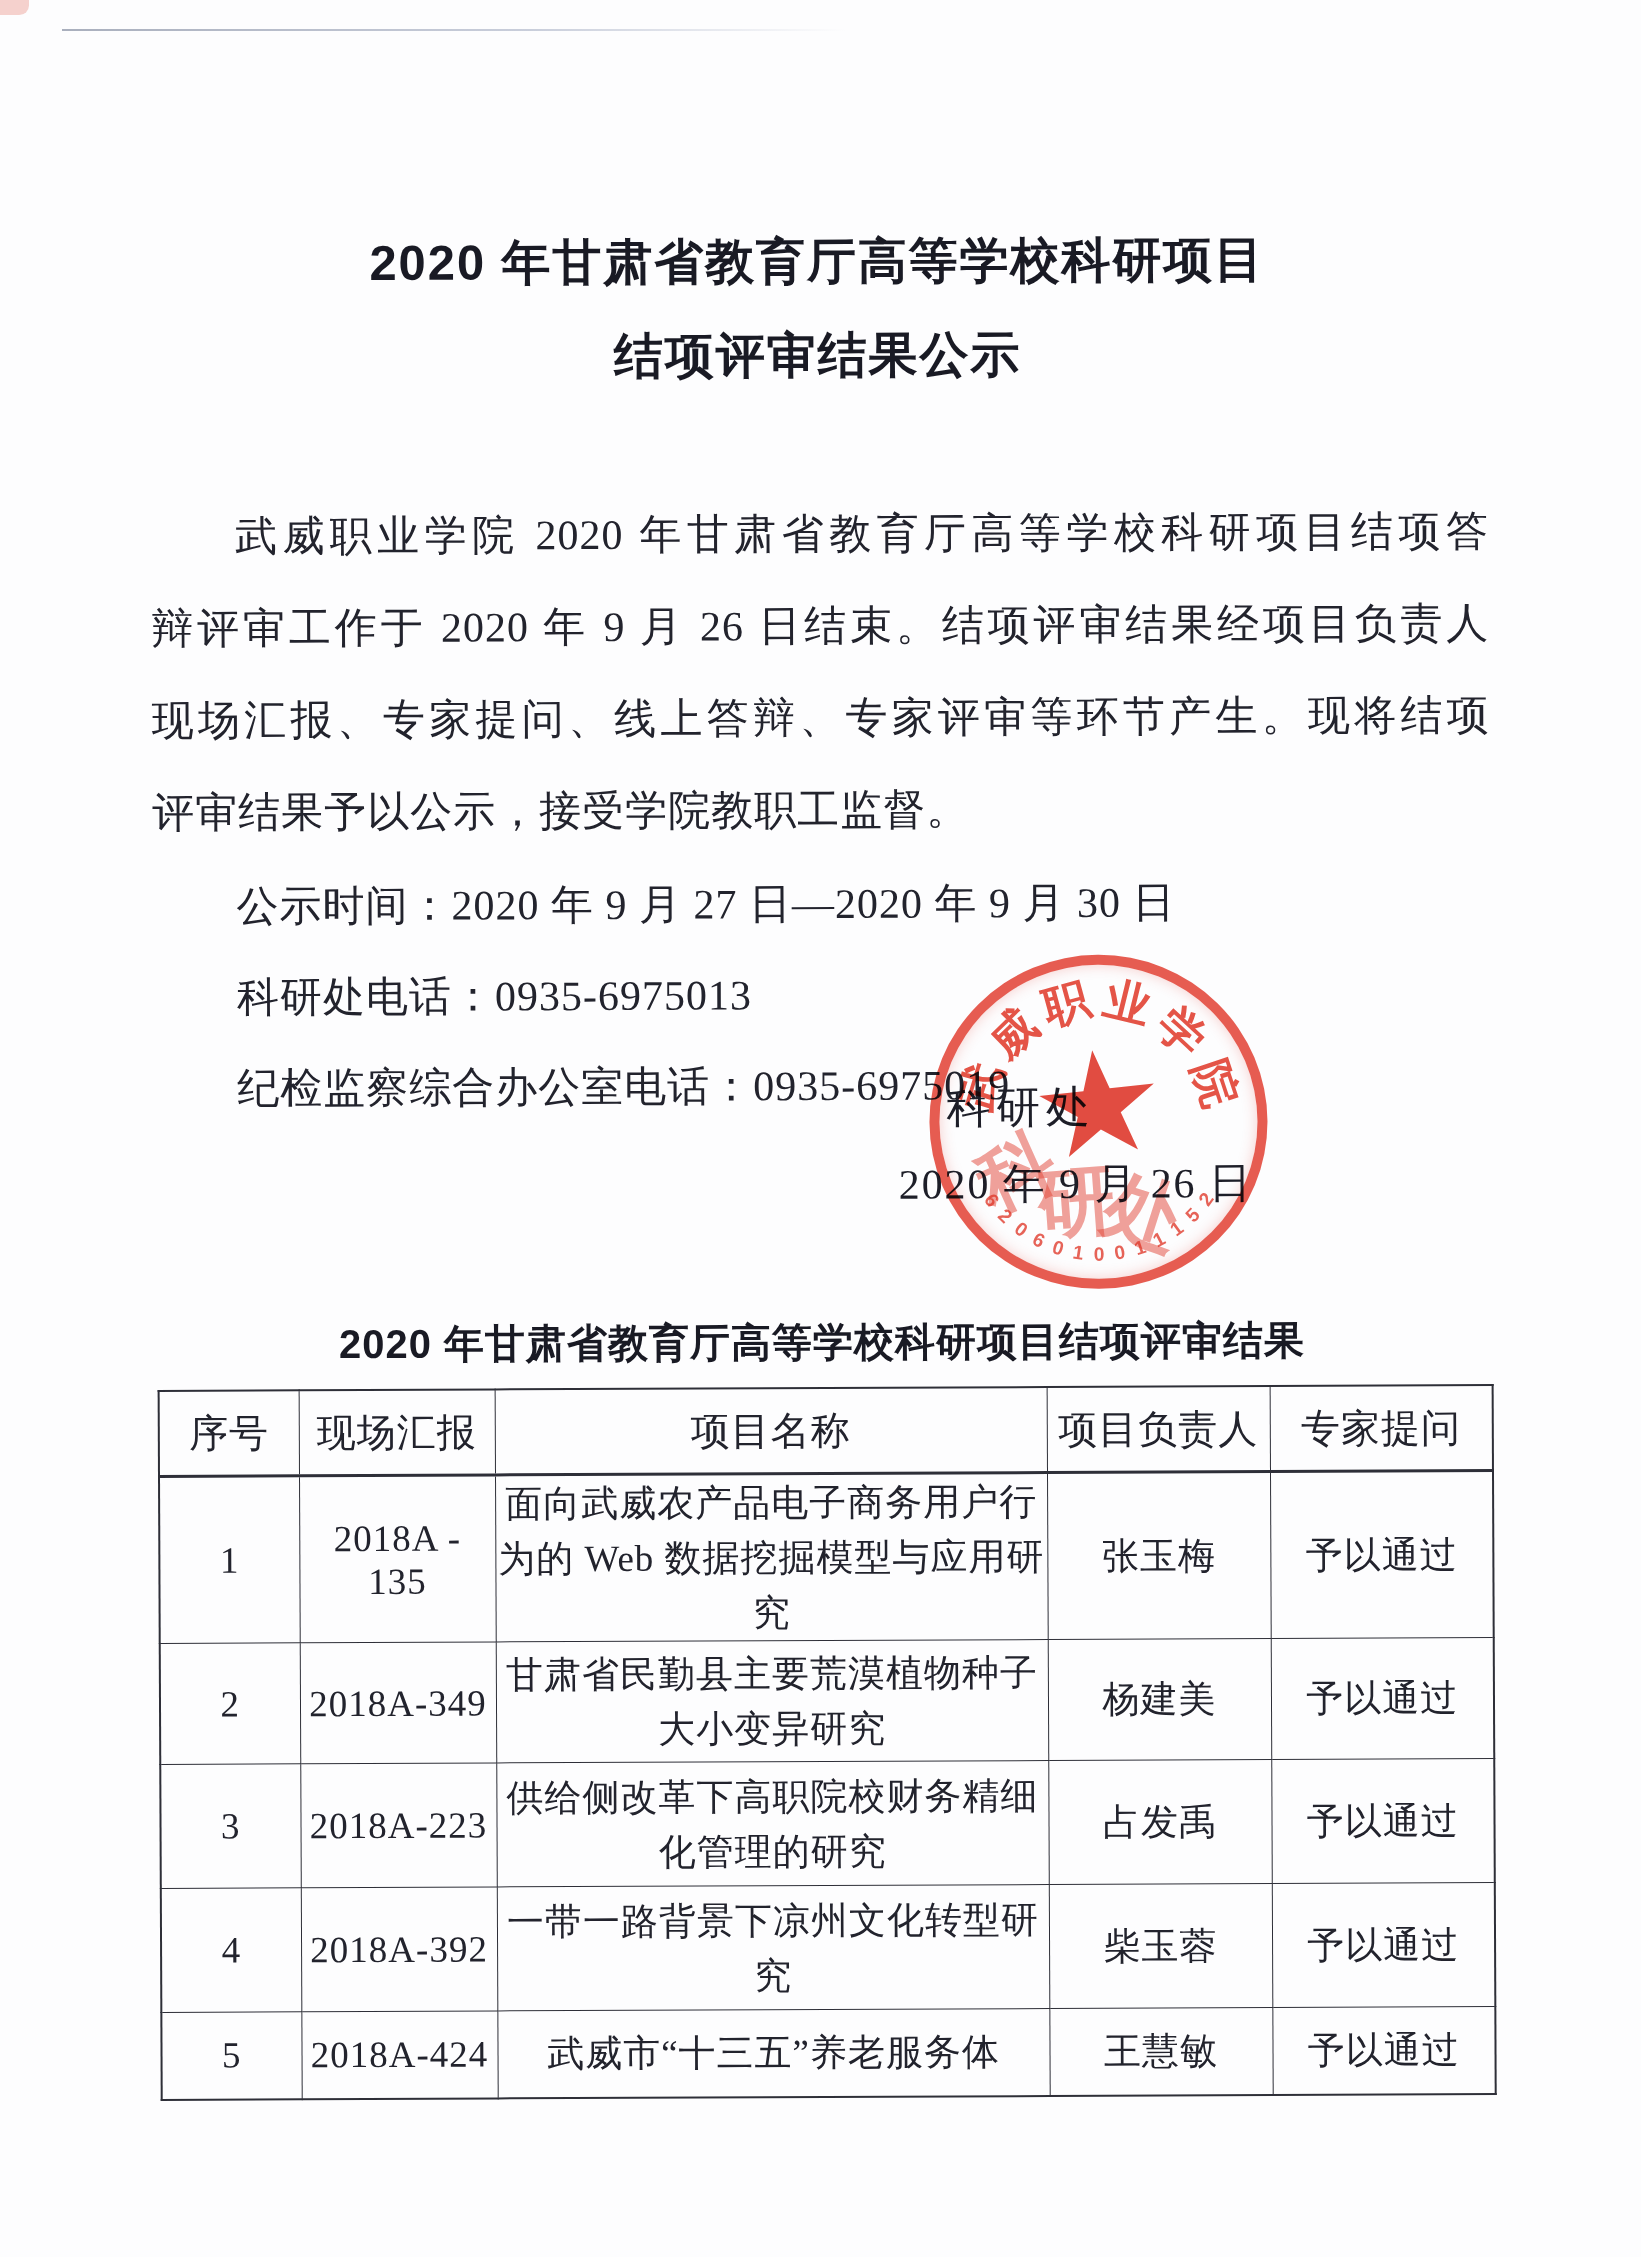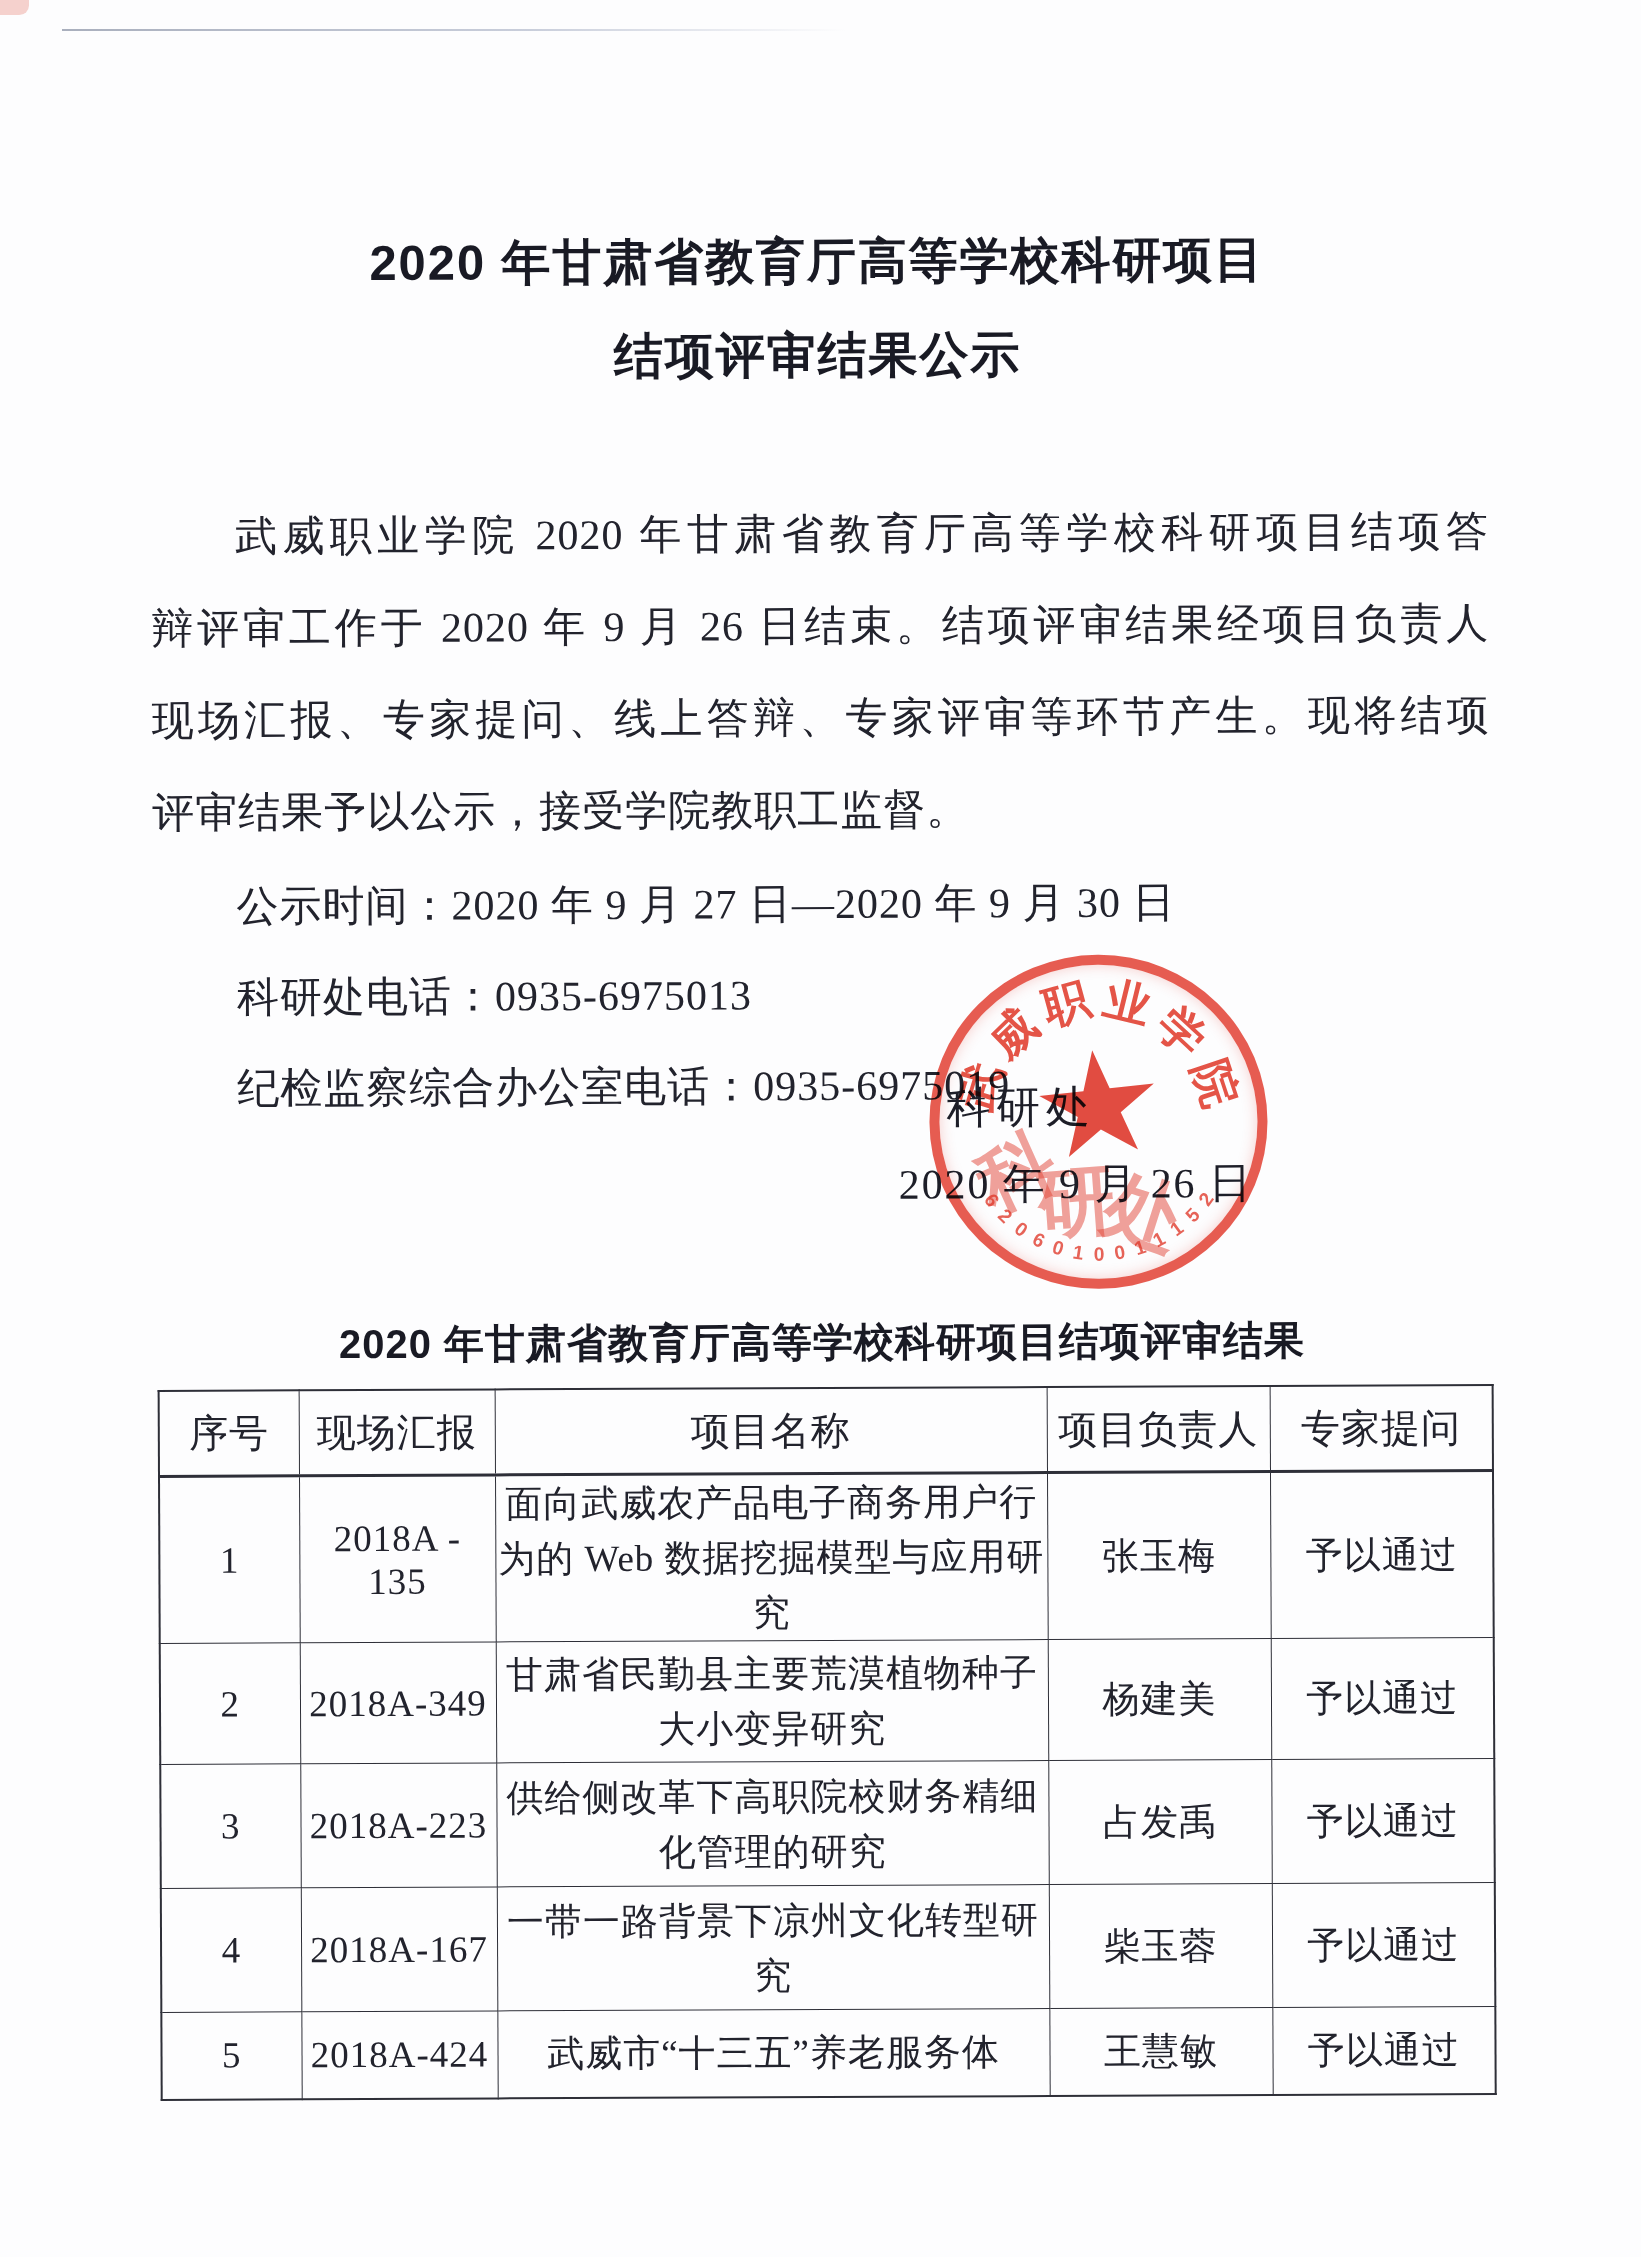--- a/index.html
+++ b/index.html
@@ -204,21 +204,21 @@
         </tr>
         <tr class="r2">
           <td class="seq">3</td>
           <td class="code">2018A-223</td>
           <td class="name">供给侧改革下高职院校财务精细化管理的研究</td>
           <td>占发禹</td>
           <td>予以通过</td>
         </tr>
         <tr class="r3">
           <td class="seq">4</td>
-          <td class="code">2018A-167</td>
+          <td class="code">2018A-392</td>
           <td class="name">一带一路背景下凉州文化转型研究</td>
           <td>柴玉蓉</td>
           <td>予以通过</td>
         </tr>
         <tr class="r4">
           <td class="seq">5</td>
           <td class="code">2018A-424</td>
           <td class="name">武威市“十三五”养老服务体</td>
           <td>王慧敏</td>
           <td>予以通过</td>

